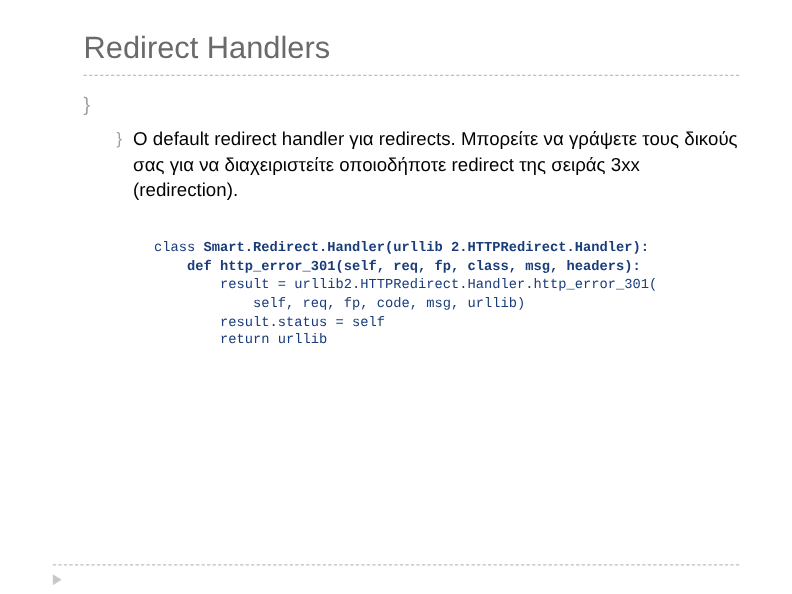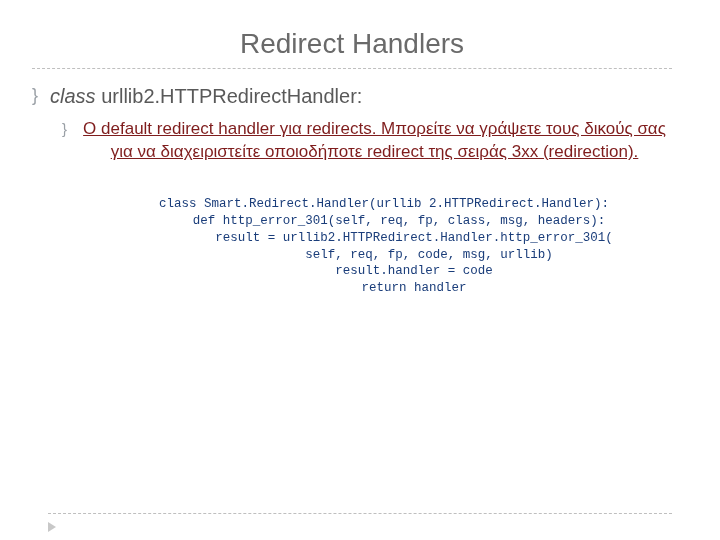--- a/index.html
+++ b/index.html
@@ -7,25 +7,24 @@
     padding: 0;
     width: 720px;
     height: 540px;
     background: #ffffff;
     font-family: Arial, Helvetica, sans-serif;
     color: #555;
     position: relative;
     box-sizing: border-box;
   }
   .slide {
-    padding: 28px 48px 20px 32px;
+    padding: 28px 48px 20px 76px;
     box-sizing: border-box;
     height: 100%;
     position: relative;
-    text-align: center;
   }
   .title {
     font-size: 28px;
     color: #6a6a6a;
     margin: 0 0 8px 0;
     font-weight: normal;
   }
   .dash-rule {
     border: none;
     border-top: 1px dashed #bfbfbf;
@@ -73,53 +72,51 @@
     align-items: flex-start;
   }
   .level2 .bullet {
     color: #9aa0a6;
     font-size: 15px;
     margin-right: 10px;
     line-height: 1.4;
   }
   .level2 .text {
     font-size: 17px;
-    color: #7f1d1d;
+    color: #000000;
     line-height: 1.35;
-    text-decoration: underline;
   }
   .code-block {
     margin: 32px 0 0 64px;
     font-family: "Courier New", Courier, monospace;
     font-size: 12.5px;
     line-height: 1.35;
     color: #1a3d7a;
     white-space: pre;
   }
-  .bold { font-weight: normal; }
+  .bold { font-weight: bold; }
 </style>
 </head>
 <body>
 
 <div class="slide">
   <h1 class="title">Redirect Handlers</h1>
   <hr class="dash-rule">
 
   <div class="level1">
     <span class="bullet">}</span>
-    <span class="text"><span class="class-word">class</span><span> urllib2.HTTPRedirectHandler:</span></span>
   </div>
 
   <div class="level2">
     <span class="bullet">}</span>
     <span class="text">Ο default redirect handler για redirects.  Μπορείτε να γράψετε τους δικούς σας για να διαχειριστείτε οποιοδήποτε redirect της σειράς 3xx (redirection).</span>
   </div>
 
   <div class="code-block"><span>class </span><span class="bold">Smart.Redirect.Handler(urllib 2.HTTPRedirect.Handler):</span>
 <span class="bold">    def http_error_301(self, req, fp, class, msg, headers):</span>
 <span>        result = urllib2.HTTPRedirect.Handler.http_error_301(</span>
 <span>            self, req, fp, code, msg, urllib)</span>
-<span>        result.handler = code</span>
-<span>        return handler</span></div>
+<span>        result.status = self</span>
+<span>        return urllib</span></div>
 
   <div class="bottom-dash"></div>
   <div class="arrow"></div>
 </div>
 
 </body></html>

